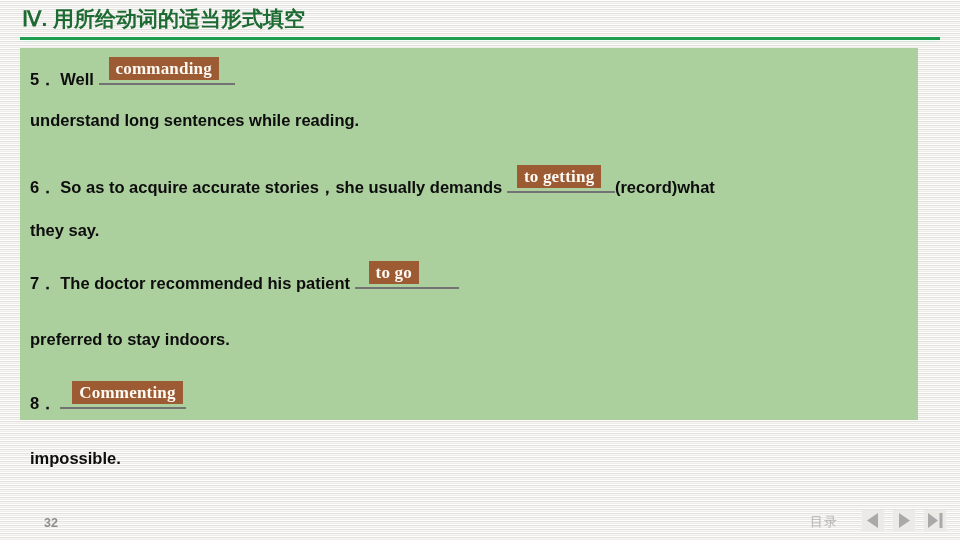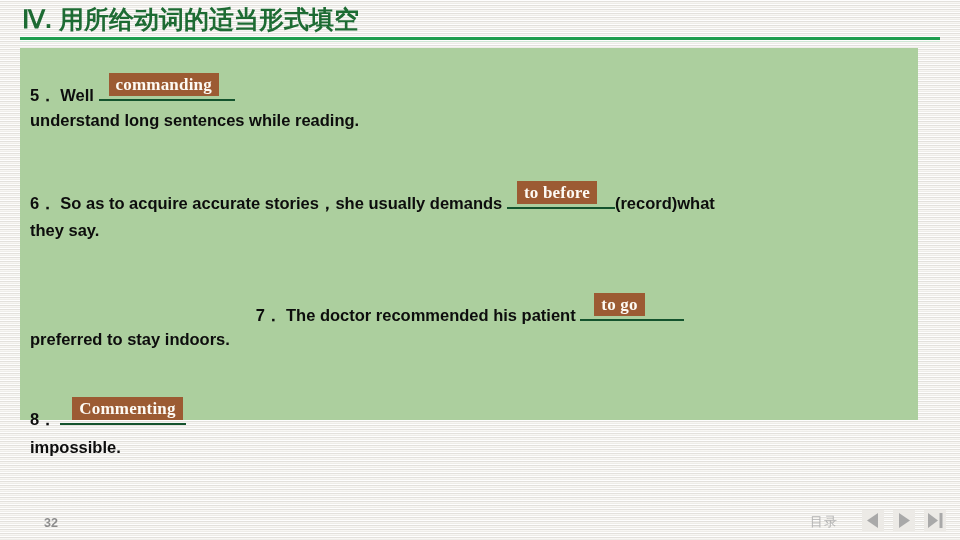--- a/index.html
+++ b/index.html
@@ -29,21 +29,21 @@
       rgba(233,231,226,0.6) 3px,
       rgba(233,231,226,0.6) 4px
     );
   }
 
   
   .title {
     position: absolute;
     left: 22px;
     top: 2px;
-    font-size: 25px;
+    font-size: 21px;
     font-weight: 700;
     color: #1d6b33;
     letter-spacing: 0px;
     white-space: nowrap;
     line-height: 34px;
   }
   .title-rule {
     position: absolute;
     left: 20px;
     top: 37px;
@@ -83,24 +83,23 @@
   }
 
   .num {
     display: inline-block;
   }
 
   
   .blank {
     position: relative;
     display: inline-block;
-    border-bottom: 2px solid #14532d;
+    border-bottom: 2px solid #737373;
     vertical-align: baseline;
     height: 19px;
-    margin-top: 16px;
   }
   .blank.w1 { width: 136px; }
   .blank.w2 { width: 108px; }
   .blank.w3 { width: 104px; }
   .blank.w4 { width: 126px; }
 
   
   .answer {
     position: absolute;
     bottom: 3px;
@@ -167,41 +166,41 @@
       <span class="blank w1">
         <span class="answer a5">commanding</span>
       </span>
     </div>
     <div class="line" style="top:62px;">understand long sentences while reading.</div>
 
     <div class="line" style="top:124px;">
       <span class="num">6．</span>
       <span>So as to acquire accurate stories，she usually demands</span>
       <span class="blank w2">
-        <span class="answer a6">to before</span>
+        <span class="answer a6">to getting</span>
       </span><span>(record)what</span>
     </div>
     <div class="line" style="top:172px;">they say.</div>
 
-    <div class="line" style="top:236px;text-align:center;">
+    <div class="line" style="top:220px;">
       <span class="num">7．</span>
       <span>The doctor recommended his patient</span>
       <span class="blank w3">
         <span class="answer a7">to go</span>
       </span>
     </div>
     <div class="line" style="top:281px;">preferred to stay indoors.</div>
 
     <div class="line" style="top:340px;">
       <span class="num">8．</span>
       <span class="blank w4">
         <span class="answer a8">Commenting</span>
       </span>
     </div>
-    <div class="line" style="top:389px;">impossible.</div>
+    <div class="line" style="top:400px;">impossible.</div>
 
   </div>
 
   <div class="page-number">32</div>
 
   <div class="footer-nav">
     <span class="toc-link">目录</span>
 
     <span class="navbtn">
       <svg width="22" height="21" viewBox="0 0 22 21">

